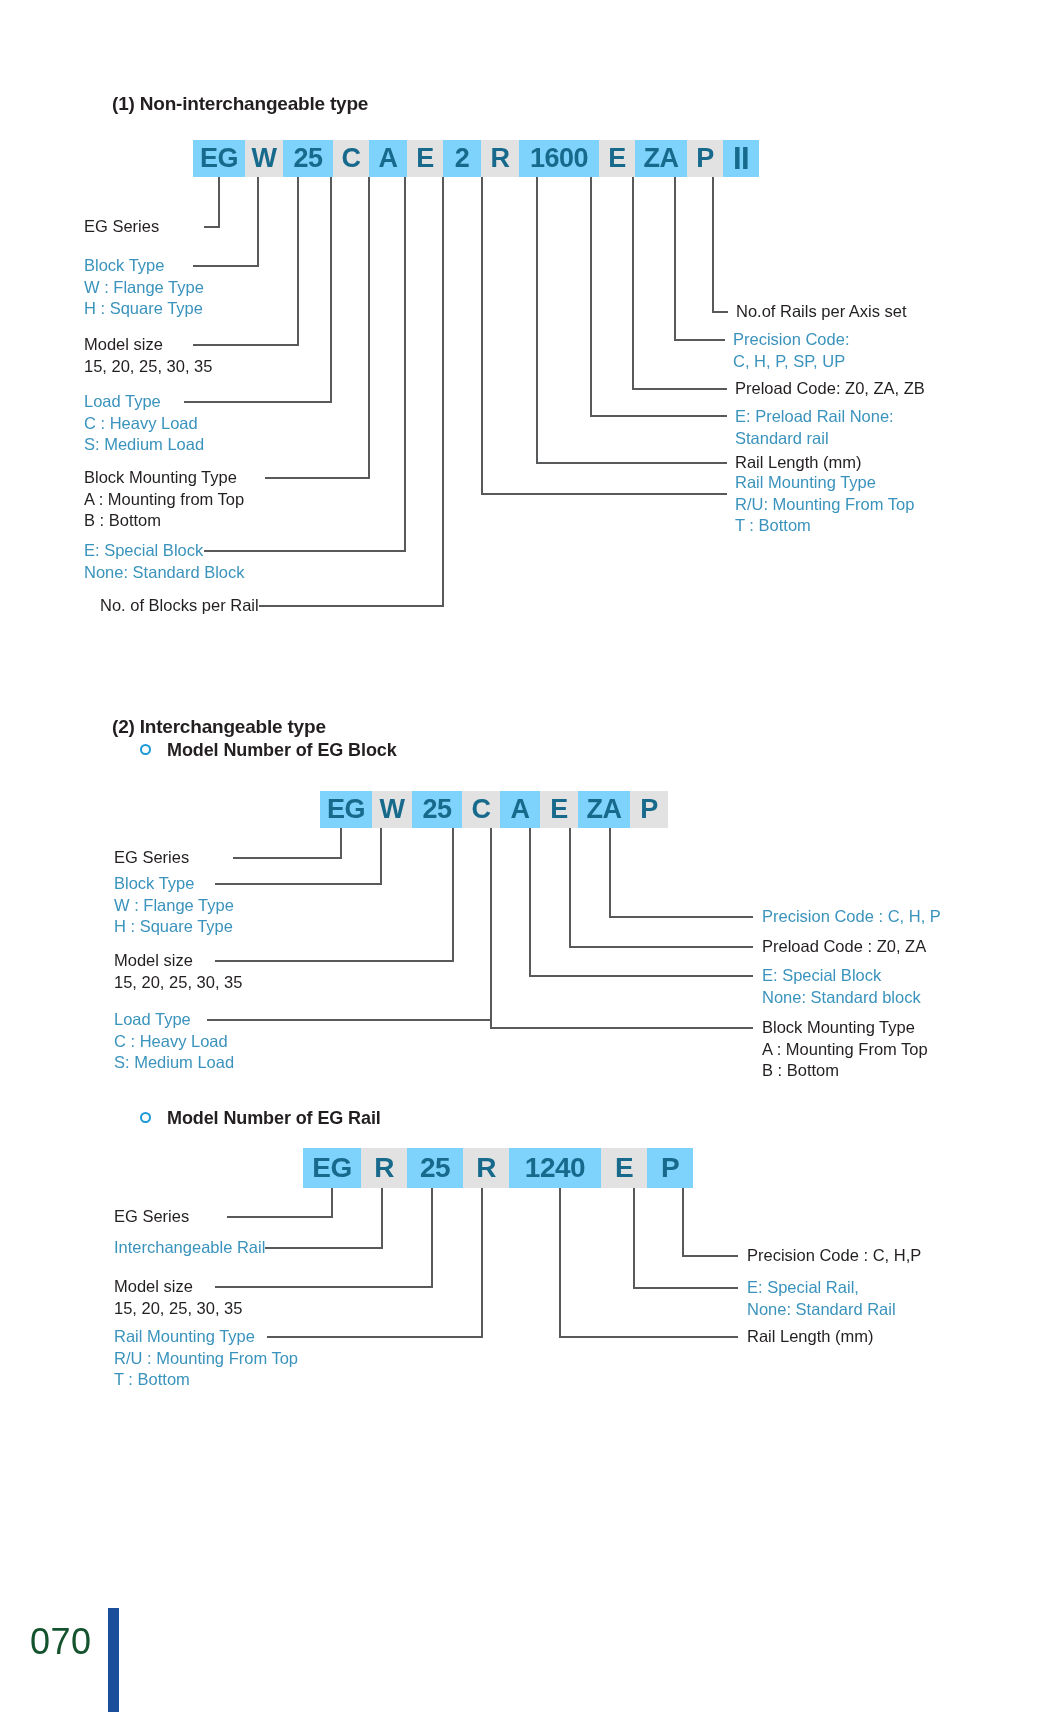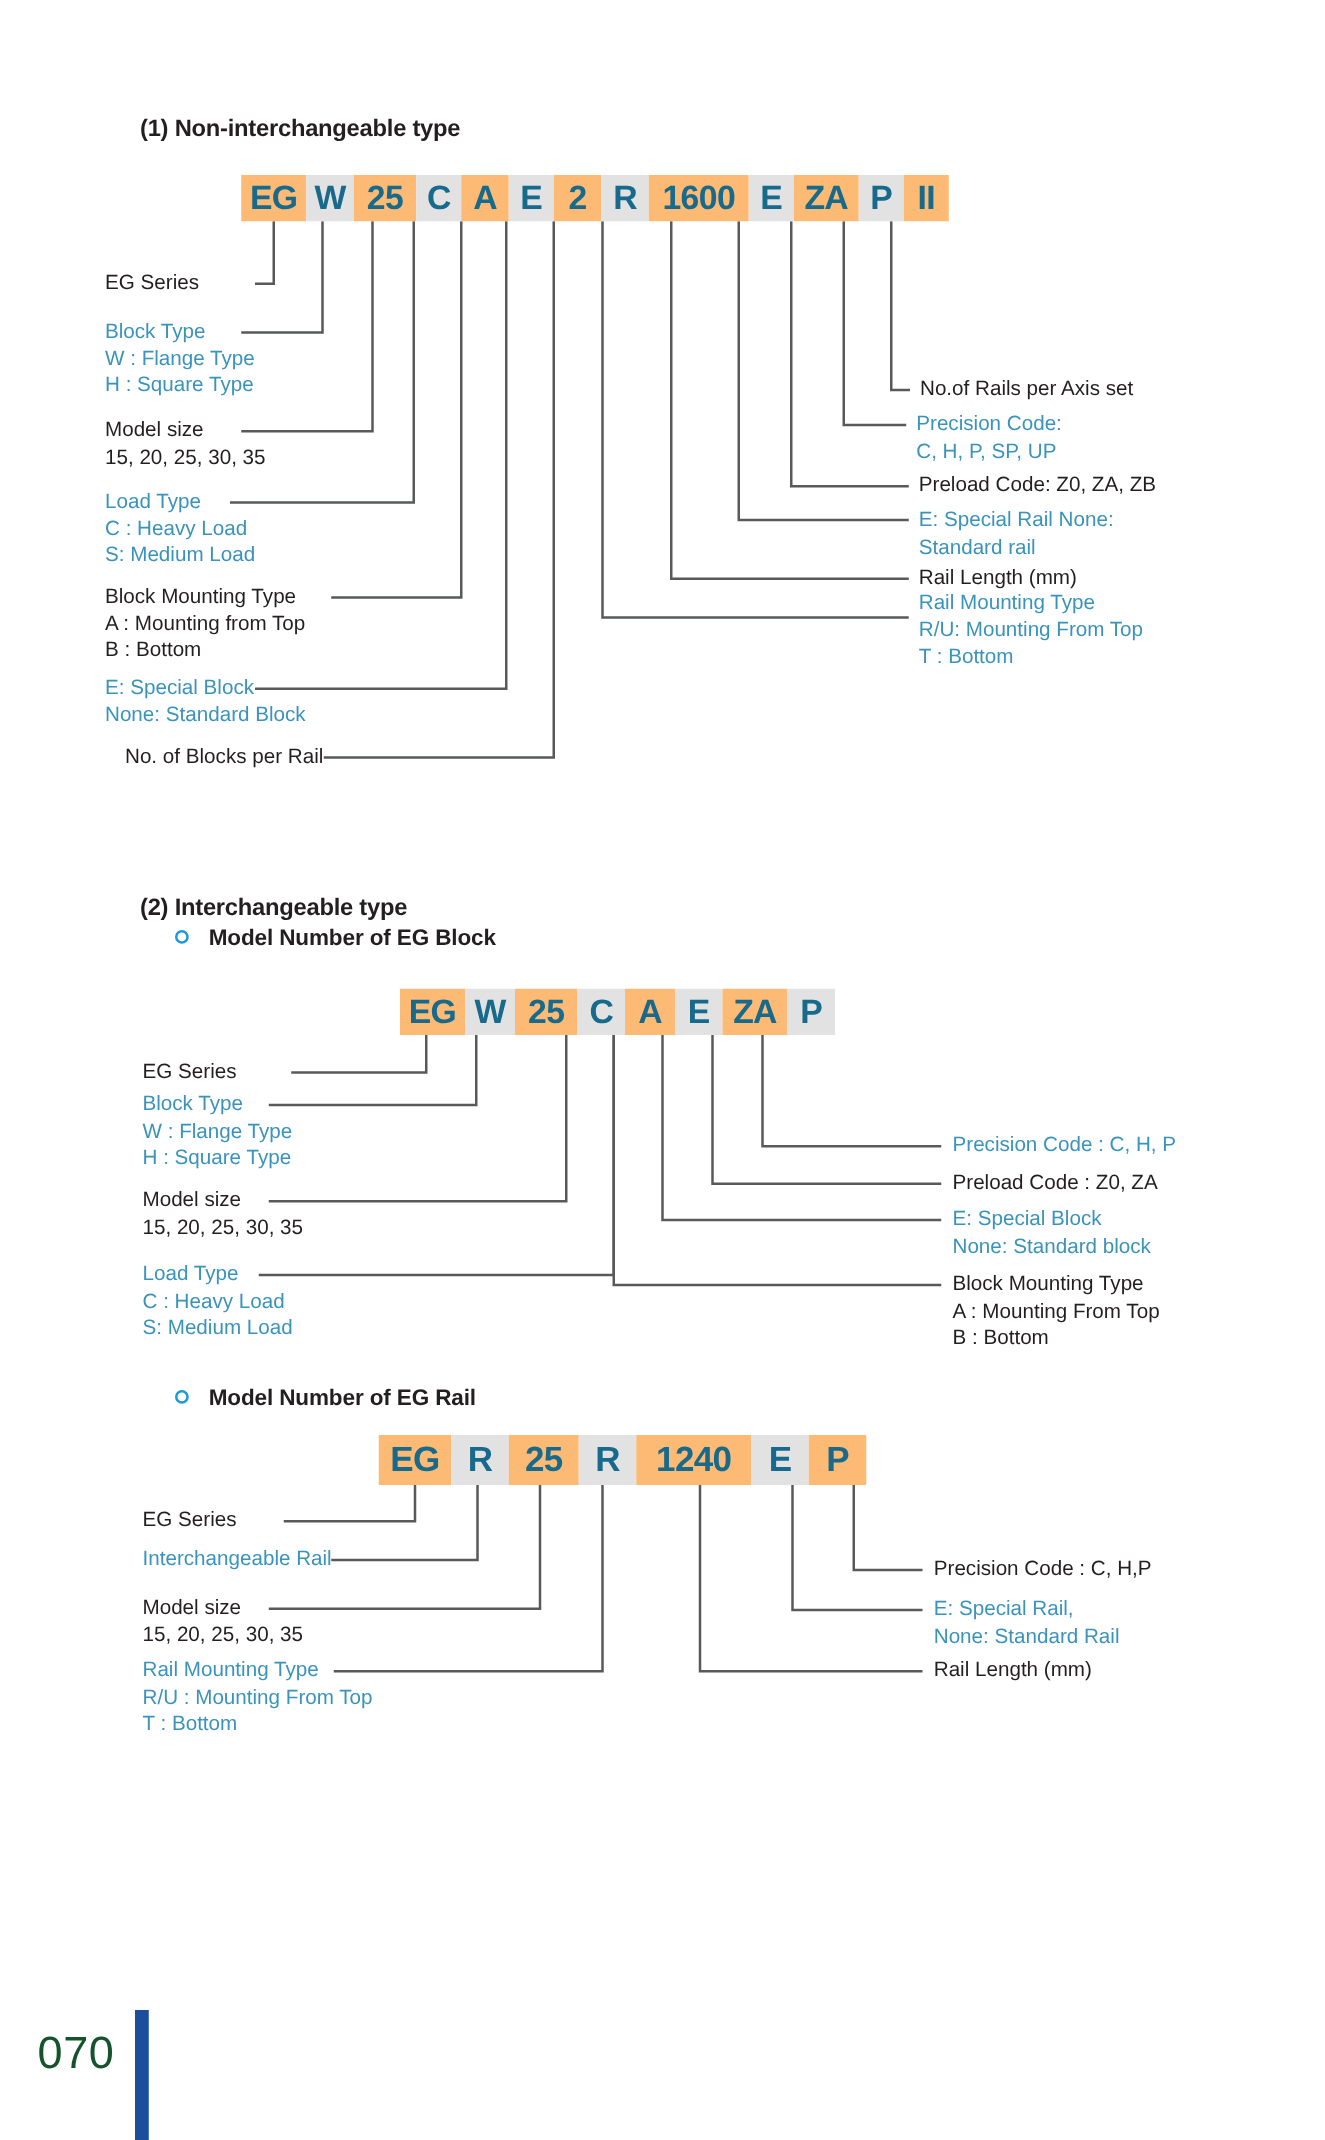--- a/index.html
+++ b/index.html
@@ -26,21 +26,21 @@
   }
 
   
   .code-row{position:absolute;display:flex;align-items:stretch;}
   .code-cell{
     display:flex;align-items:center;justify-content:center;
     color:#176a8c;font-weight:bold;font-size:27px;
     letter-spacing:-0.5px;line-height:1;
     box-sizing:border-box;
   }
-  .code-cell.sh-a{background:#fdba74;}
+  .code-cell.sh-a{background:#7dd3fc;}
   .code-cell.sh-b{background:#e2e2e2;}
 
   
   svg.lines{position:absolute;left:0;top:0;width:1060px;height:1712px;
     pointer-events:none;overflow:visible;}
   svg.lines line,svg.lines polyline,svg.lines path{
     stroke:#58595b;stroke-width:2;fill:none;
   }
 
   
@@ -144,21 +144,21 @@
       <div class="code-cell sh-a" style="width: 50px; font-size: 27px;">25</div>
       <div class="code-cell sh-b" style="width: 36px; font-size: 27px;">C</div>
       <div class="code-cell sh-a" style="width: 38px; font-size: 27px;">A</div>
       <div class="code-cell sh-b" style="width: 36px; font-size: 27px;">E</div>
       <div class="code-cell sh-a" style="width: 38px; font-size: 27px;">2</div>
       <div class="code-cell sh-b" style="width: 38px; font-size: 27px;">R</div>
       <div class="code-cell sh-a" style="width: 80px; font-size: 27px;">1600</div>
       <div class="code-cell sh-b" style="width: 36px; font-size: 27px;">E</div>
       <div class="code-cell sh-a" style="width: 52px; font-size: 27px;">ZA</div>
       <div class="code-cell sh-b" style="width: 36px; font-size: 27px;">P</div>
-      <div class="code-cell sh-a" style="width: 36px; font-size: 27px;">II</div>
+      <div class="code-cell sh-a" style="width: 36px; font-size: 31px;">II</div>
     </div>
 
   <div class="lbl dark" style="left:84px;top:216px;">
     <div>EG Series</div>
   </div>
 
   <div class="lbl blue" style="left:84px;top:255px;">
     <div>Block  Type</div>
     <div>W : Flange Type</div>
     <div>H : Square Type</div>
@@ -197,21 +197,21 @@
   <div class="lbl blue" style="left:733px;top:329px;">
     <div>Precision Code:</div>
     <div>C, H, P, SP, UP</div>
   </div>
 
   <div class="lbl dark" style="left:735px;top:378px;">
     <div>Preload Code: Z0, ZA, ZB</div>
   </div>
 
   <div class="lbl blue" style="left:735px;top:406px;">
-    <div>E: Special Rail None:</div>
+    <div>E: Preload Rail None:</div>
     <div>Standard rail</div>
   </div>
 
   <div class="lbl dark" style="left:735px;top:452px;">
     <div>Rail Length (mm)</div>
   </div>
 
   <div class="lbl blue" style="left:735px;top:472px;">
     <div>Rail Mounting Type</div>
     <div>R/U: Mounting From Top</div>

